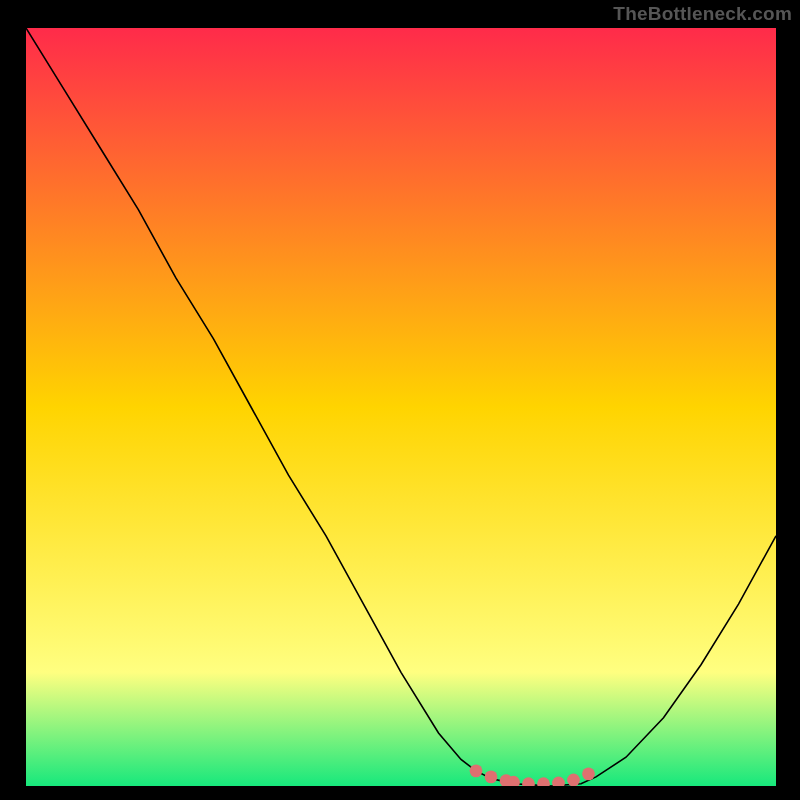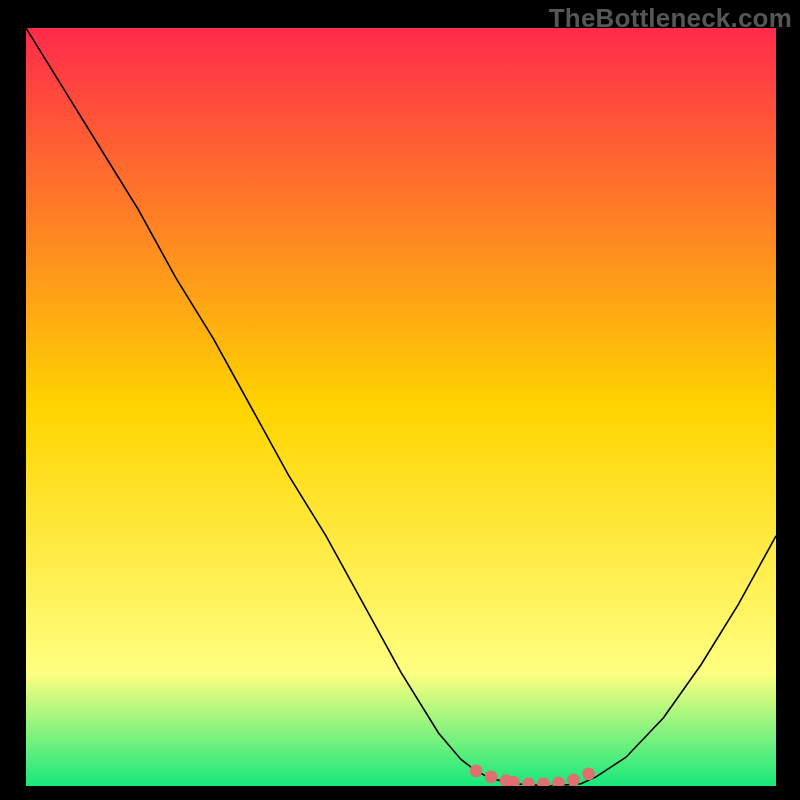--- a/index.html
+++ b/index.html
@@ -8,21 +8,21 @@
     position: relative;
     width: 800px;
     height: 800px;
     background: #000;
   }
   .attribution {
     position: absolute;
     top: 3px;
     right: 8px;
     font-family: Arial, sans-serif;
-    font-size: 26px;
+    font-size: 19px;
     font-weight: bold;
     color: #565656;
     letter-spacing: 0.2px;
   }
   svg.plot {
     position: absolute;
     left: 26px;
     top: 28px;
     width: 750px;
     height: 758px;

